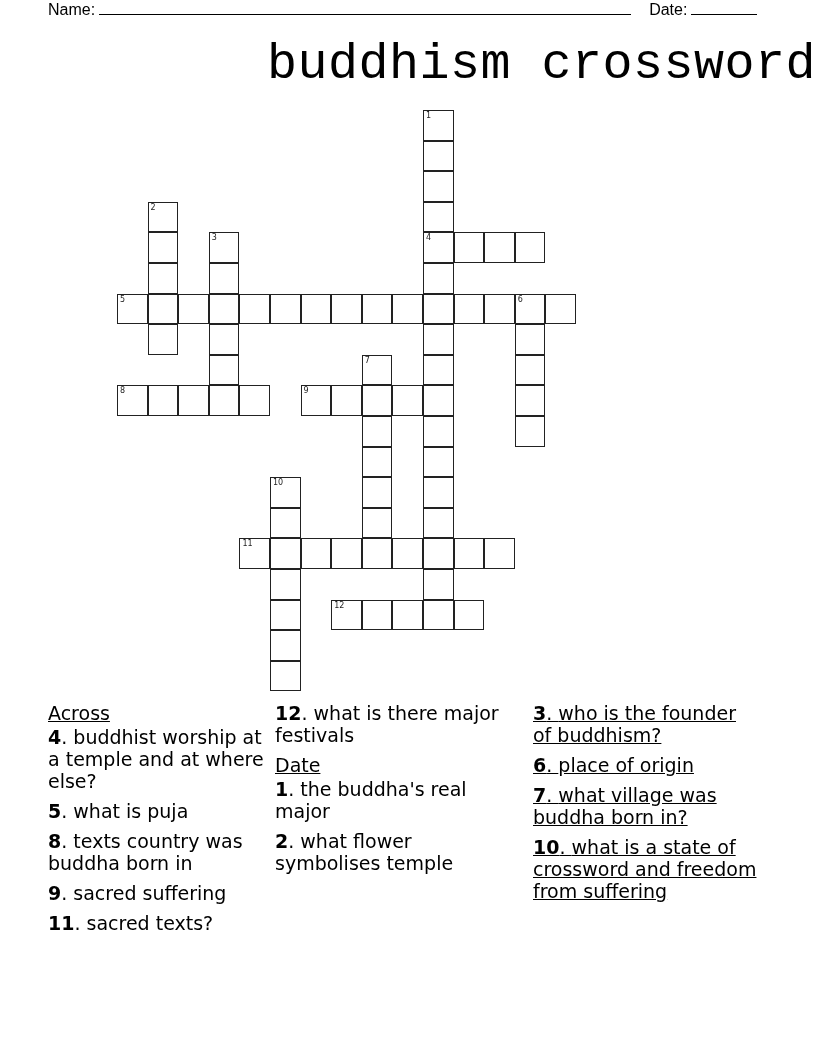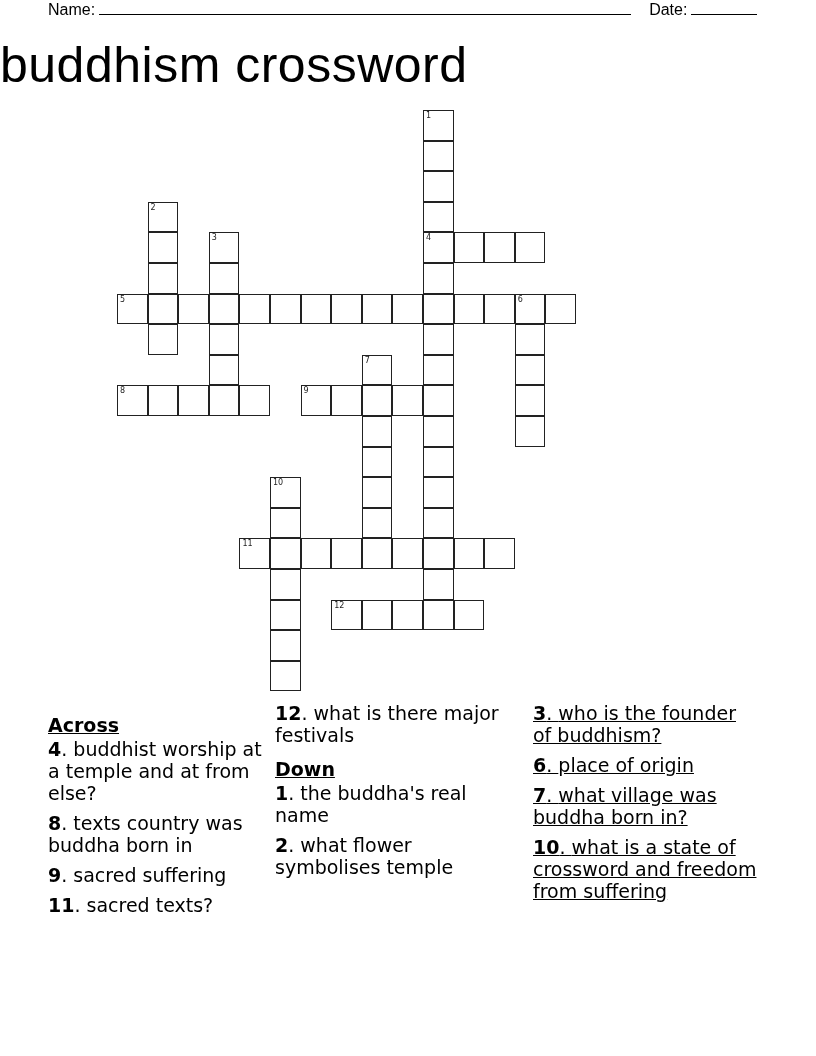--- a/index.html
+++ b/index.html
@@ -31,22 +31,22 @@
   }
   .name-blank { width: 532px; margin-left: 4px; }
   .date-label { margin-left: 18px; }
   .date-blank { width: 66px; margin-left: 4px; }
 
   .title {
     position: absolute;
     top: 30px;
     left: 0;
     width: 816px;
-    text-align: left;
-    font-family: Liberation Sans, sans-serif;
+    text-align: right;
+    font-family: Liberation Mono, monospace;
     font-size: 50px;
     line-height: 70px;
     letter-spacing: 0.5px;
   }
 
   .grid {
     position: absolute;
     left: 117px;
     top: 110px;
     width: 460px;
@@ -74,23 +74,23 @@
     position: absolute;
     top: 702px;
     font-family: "DejaVu Sans", sans-serif;
     font-size: 19px;
     line-height: 22px;
   }
   .col1 { left: 48px; width: 225px; }
   .col2 { left: 275px; width: 225px; }
   .col3 { left: 533px; width: 225px; text-decoration: underline; }
   .section-heading {
-    font-weight: bold;
+    font-weight: normal;
     text-decoration: underline;
-    margin: 12px 0 2px 0;
+    margin: 0 0 2px 0;
   }
   .clue {
     margin: 0 0 8px 0;
   }
   .clue .num {
     font-weight: bold;
   }
 </style>
 </head>
 <body>
@@ -201,30 +201,31 @@
     <div class="cell" style="left: 214.2px; top: 489.6px;">
       <span class="cell-num">12</span>
     </div>
     <div class="cell" style="left: 244.8px; top: 489.6px;"></div>
     <div class="cell" style="left: 275.4px; top: 489.6px;"></div>
     <div class="cell" style="left: 336.6px; top: 489.6px;"></div>
   </div>
 
 <div class="clues col1">
   <div class="section-heading">Across</div>
-  <div class="clue"><span class="num">4</span>. <span>buddhist worship at a temple and at from else?</span></div>
+  <div class="clue"><span class="num">4</span>. <span>buddhist worship at a temple and at where else?</span></div>
+  <div class="clue"><span class="num">5</span>. <span>what is puja</span></div>
   <div class="clue"><span class="num">8</span>. <span>texts country was buddha born in</span></div>
   <div class="clue"><span class="num">9</span>. <span>sacred suffering</span></div>
   <div class="clue"><span class="num">11</span>. <span>sacred texts?</span></div>
 </div>
 
 <div class="clues col2">
   <div class="clue"><span class="num">12</span>. <span>what is there major festivals</span></div>
-  <div class="section-heading">Down</div>
-  <div class="clue"><span class="num">1</span>. <span>the buddha's real name</span></div>
+  <div class="section-heading">Date</div>
+  <div class="clue"><span class="num">1</span>. <span>the buddha's real major</span></div>
   <div class="clue"><span class="num">2</span>. <span>what flower symbolises temple</span></div>
 </div>
 
 <div class="clues col3">
   <div class="clue"><span class="num">3</span>. <span>who is the founder of buddhism?</span></div>
   <div class="clue"><span class="num">6</span>. <span>place of origin</span></div>
   <div class="clue"><span class="num">7</span>. <span>what village was buddha born in?</span></div>
   <div class="clue"><span class="num">10</span>. <span>what is a state of crossword and freedom from suffering</span></div>
 </div>
 

